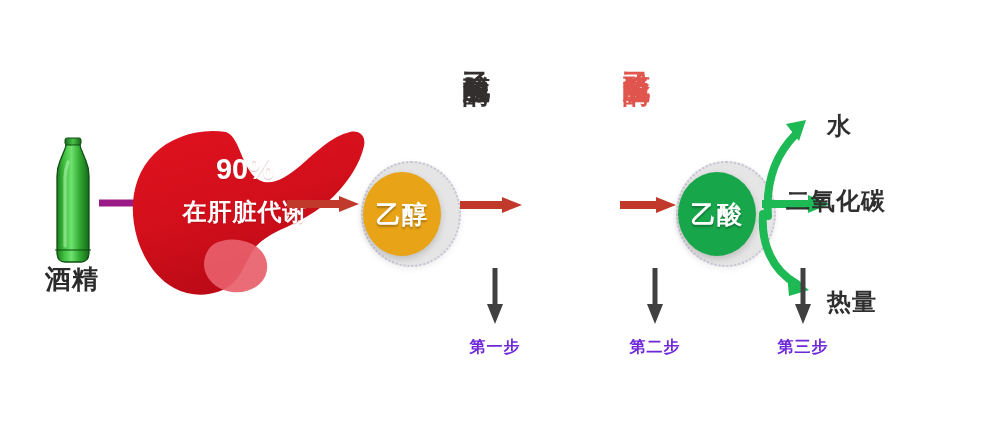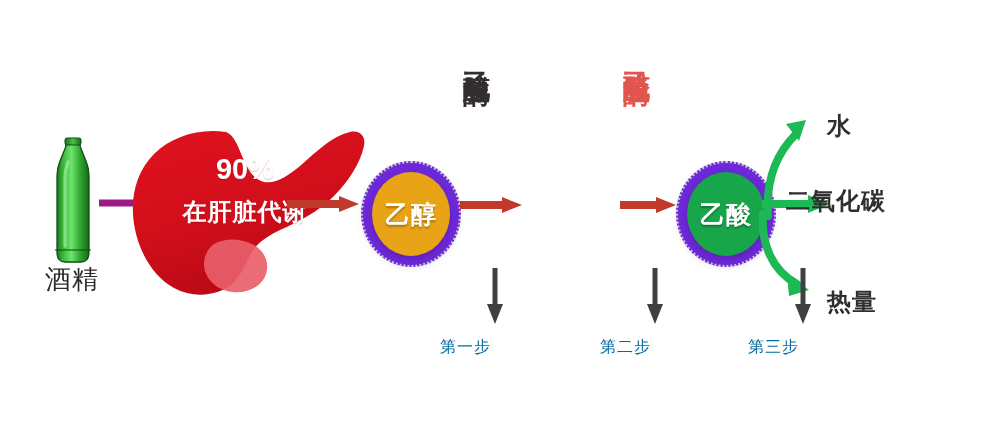--- a/index.html
+++ b/index.html
@@ -10,21 +10,21 @@
     overflow:hidden;
   }
   #stage{position:relative;width:995px;height:429px;background:#fff;}
 
   .abs{position:absolute;}
 
   
   .bottle-wrap{left:44px;top:138px;width:58px;height:128px;}
   .bottle-label{
     left:22px;top:262px;width:100px;text-align:center;
-    font-size:26px;font-weight:400;color:#2b2b2b;letter-spacing:1px;
+    font-size:26px;font-weight:700;color:#2b2b2b;letter-spacing:1px;
   }
 
   
   .liver-wrap{left:128px;top:126px;width:240px;height:178px;}
   .liver-text{
     left:150px;top:155px;width:190px;text-align:center;
     pointer-events:none;
   }
   .liver-pct{
     font-size:29px;font-weight:800;color:#ffffff;line-height:1;
@@ -39,40 +39,40 @@
   .node{
     width:78px;height:84px;border-radius:50%;
     display:flex;align-items:center;justify-content:center;
     color:#fff;font-size:25px;font-weight:800;letter-spacing:1px;
     text-shadow:0 2px 2px rgba(0,0,0,.28);
     box-shadow:0 3px 7px rgba(0,0,0,.18);
   }
   .node-ring{
     width:96px;height:102px;border-radius:50%;
     border:2px dotted #c9c4d6;
-    display:flex;align-items:center;justify-content:center;
-    background:#6d28d9;
+    display:flex;align-items:center;
+    background:#e5e5e5;
     box-shadow:0 2px 6px rgba(0,0,0,.07);
   }
   .n-ethanol{left:361px;top:161px;}
   .n-acetaldehyde{left:521px;top:161px;}
   .n-acetate{left:676px;top:161px;}
 
   
   .enz{
     writing-mode:vertical-rl;text-orientation:upright;
     font-size:27px;font-weight:800;line-height:1.02;letter-spacing:2px;
   }
   .enz1{left:462px;top:50px;color:#332f2f;}
   .enz2{left:622px;top:50px;color:#e0554e;}
 
   
   .step{
-    width:110px;font-size:16px;font-weight:400;
-    color:#0369a1;letter-spacing:1px;
+    width:110px;text-align:center;font-size:16px;font-weight:700;
+    color:#6d28d9;letter-spacing:1px;
   }
   .s1{left:440px;top:337px;}
   .s2{left:600px;top:337px;}
   .s3{left:748px;top:337px;}
 
   
   .prod{font-size:24px;font-weight:800;color:#2f2f2f;letter-spacing:1px;white-space:nowrap;}
   .p-water{left:827px;top:110px;}
   .p-co2{left:786px;top:185px;}
   .p-heat{left:827px;top:248px;margin-top:38px;}

